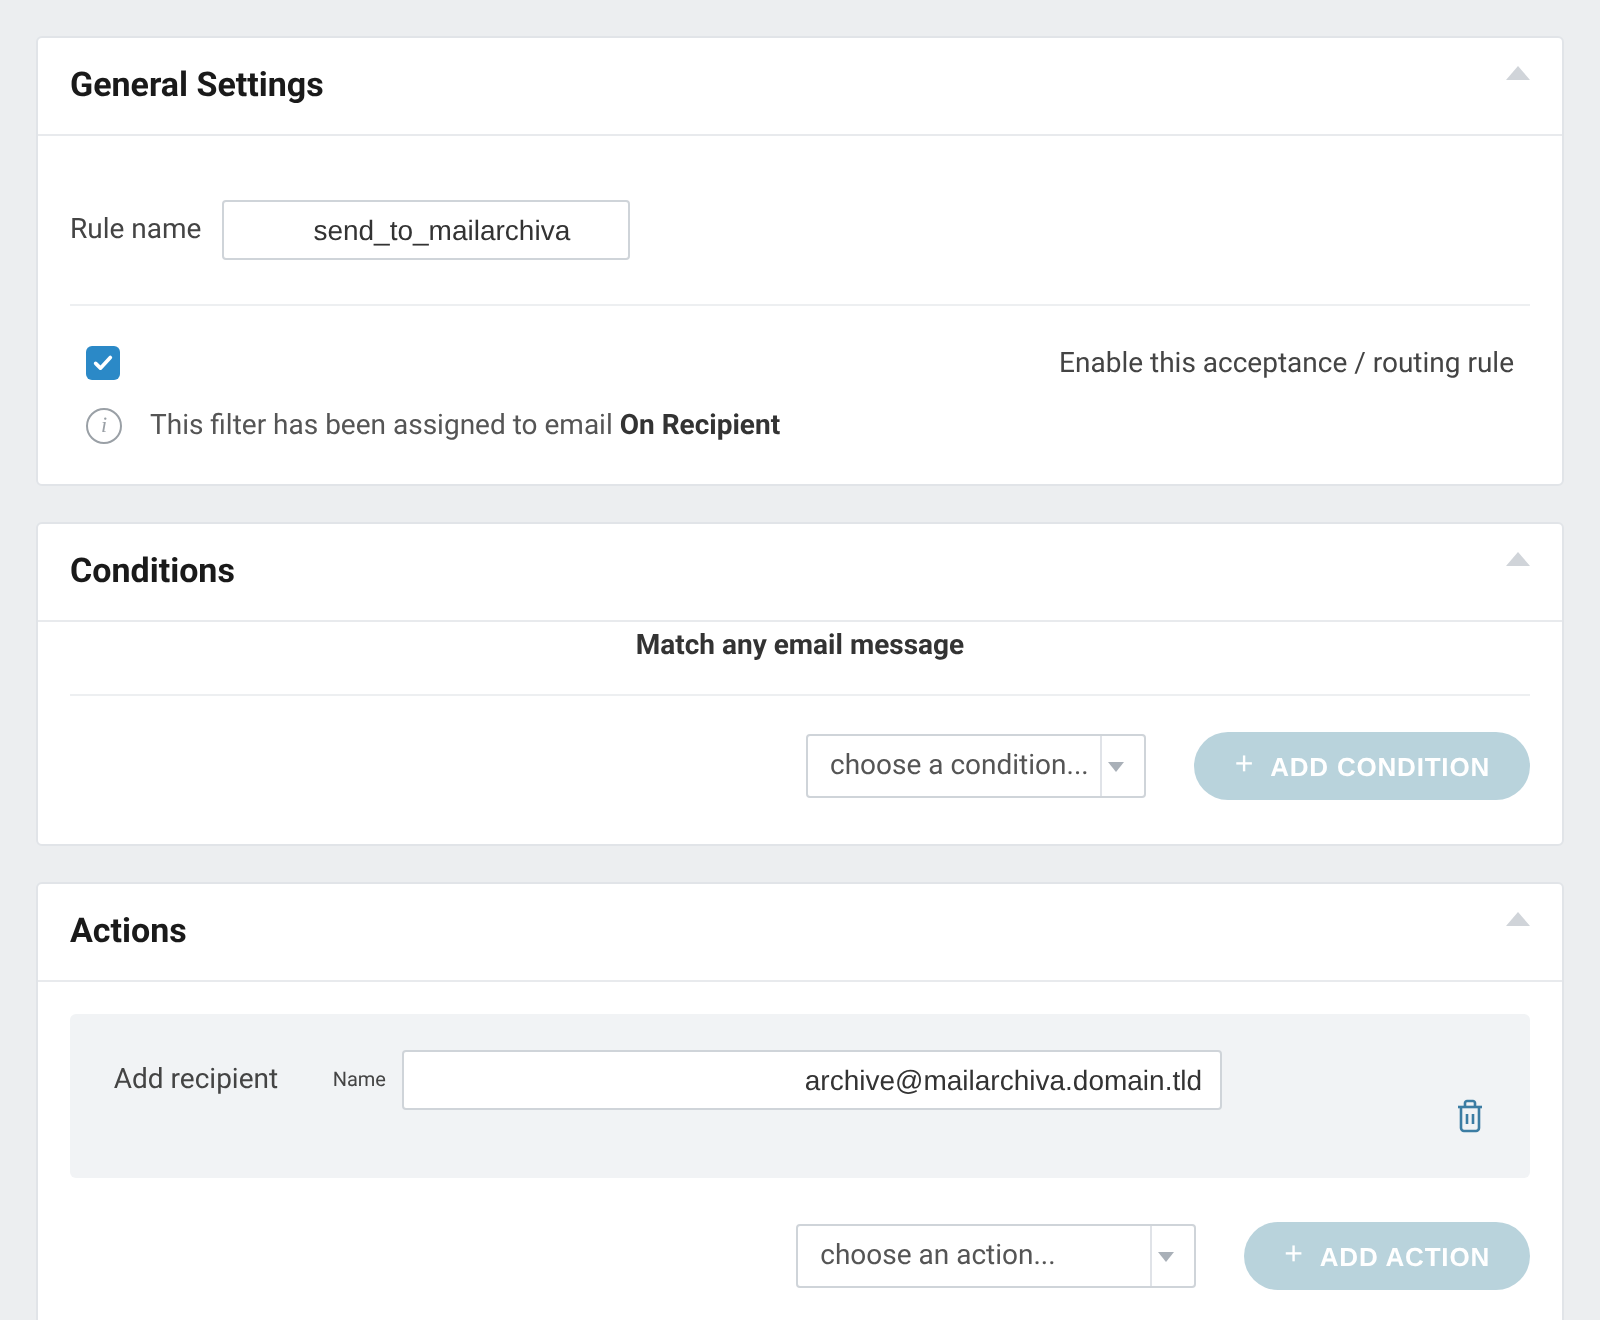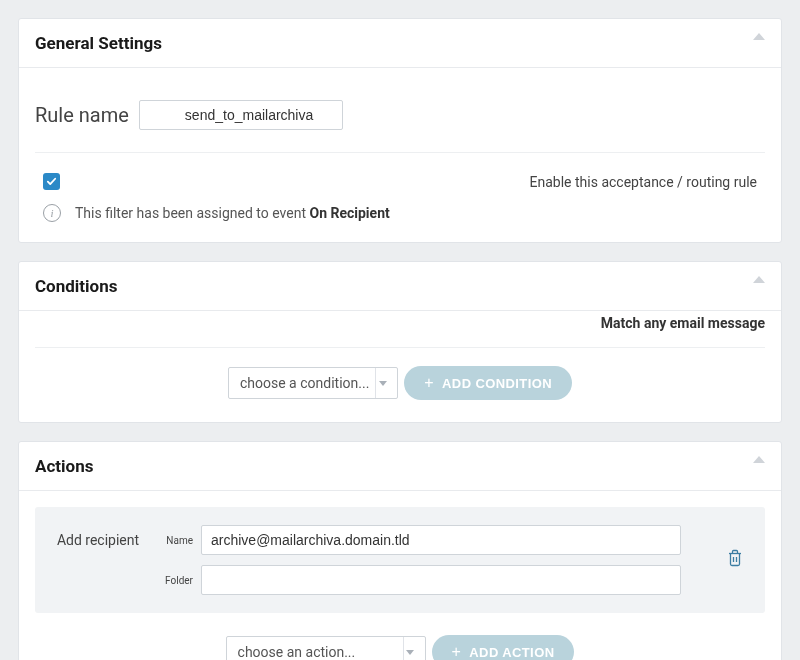--- a/index.html
+++ b/index.html
@@ -36,21 +36,21 @@
       border-bottom: 7px solid #d0d4d9;
     }
     .panel-body { padding: 16px; }
     .panel-body.no-pad-top { padding-top: 0; }
 
     
     .row { display: flex; align-items: center; }
     .gs-rulename { padding: 16px 0 22px 0; }
     .label {
       color: #444;
-      font-size: 20px;
+      font-size: 14px;
       margin-right: 10px;
     }
     .text-input {
       border: 1px solid #cfd4d9;
       border-radius: 2px;
       padding: 6px 9px;
       font-size: 14px;
       color: #333;
       background: #fff;
       outline: none;
@@ -85,28 +85,28 @@
       font-size: 11px;
       font-family: Georgia, 'Times New Roman', serif;
       margin-right: 14px;
       flex-shrink: 0;
     }
     .info-text { color: #555; }
     .info-text .bold { font-weight: 700; color: #333; }
 
     
     .match-msg {
-      text-align: right;
+      text-align: center;
       font-weight: 700;
       color: #333;
       padding: 4px 0 16px 0;
       border-bottom: 1px solid #edeff1;
       margin: 0 0 18px 0;
     }
-    .center-row { display:flex; align-items:center; justify-content:center; gap:6px; padding-bottom: 6px;}
+    .center-row { display:flex; align-items:center; justify-content:flex-end; gap:24px; padding-bottom: 6px;}
     .select-ctrl {
       position: relative;
       border: 1px solid #cfd4d9;
       border-radius: 2px;
       padding: 7px 28px 7px 11px;
       font-size: 14px;
       color: #555;
       background: #fff;
       display: inline-block;
     }
@@ -152,21 +152,21 @@
     }
     .action-fields { flex: 1; }
     .action-label-main {
       color: #444; font-size: 14px; width: 90px; text-align: center;
     }
     .action-label-sub {
       color: #444; font-size: 10px; width: 50px; text-align: right; margin-right: 8px;
     }
     .field-row { display:flex; align-items:center; margin-bottom: 10px; }
     .field-row:last-child { margin-bottom: 0; }
-    .text-input.w-action { width: 480px; }
+    .text-input.w-action { width: 410px; text-align: right; }
     .delete-icon {
       color: #3c7da3;
       padding: 4px;
       margin-top: 20px;
       flex-shrink:0;
     }
     .delete-icon svg { display:block; stroke: currentColor; }
     .select-ctrl.w-action { width: 200px; }
   </style>
 </head>
@@ -187,21 +187,21 @@
       <span class="checkbox">
         <svg width="11" height="11" viewBox="0 0 12 12">
           <path d="M2 6.2 L4.6 8.8 L10 3" stroke="#fff" stroke-width="2" fill="none" stroke-linecap="round" stroke-linejoin="round"></path>
         </svg>
       </span>
       <span class="enable-text">Enable this acceptance / routing rule</span>
     </div>
     <div class="info-row">
       <span class="info-icon">i</span>
       <span class="info-text">
-        <span>This filter has been assigned to event </span><span class="bold">On Recipient</span>
+        <span>This filter has been assigned to email </span><span class="bold">On Recipient</span>
       </span>
     </div>
   </div>
 </div>
 
 <div class="panel">
   <div class="panel-header">
     <div class="panel-title">Conditions</div>
     <div class="collapse-caret"></div>
   </div>
@@ -228,25 +228,20 @@
     <div class="collapse-caret"></div>
   </div>
   <div class="panel-body">
     <div class="action-card">
       <div class="action-fields">
         <div class="field-row">
           <span class="action-label-main">Add recipient</span>
           <span class="action-label-sub">Name</span>
           <input type="text" class="text-input w-action" value="archive@mailarchiva.domain.tld" style="">
         </div>
-        <div class="field-row">
-          <span class="action-label-main"></span>
-          <span class="action-label-sub">Folder</span>
-          <input type="text" class="text-input w-action" value="" style="">
-        </div>
       </div>
       <div class="delete-icon">
         <svg width="16" height="18" viewBox="0 0 16 18" fill="none">
           <path d="M2 4.5 H14" stroke-width="1.3"></path>
           <path d="M5.5 4.5 V2.5 C5.5 2 6 1.5 6.5 1.5 H9.5 C10 1.5 10.5 2 10.5 2.5 V4.5" stroke-width="1.3"></path>
           <path d="M3.5 4.5 V15 C3.5 15.8 4.2 16.5 5 16.5 H11 C11.8 16.5 12.5 15.8 12.5 15 V4.5" stroke-width="1.3"></path>
           <path d="M6.5 8 V13" stroke-width="1.3"></path>
           <path d="M9.5 8 V13" stroke-width="1.3"></path>
         </svg>
       </div>

